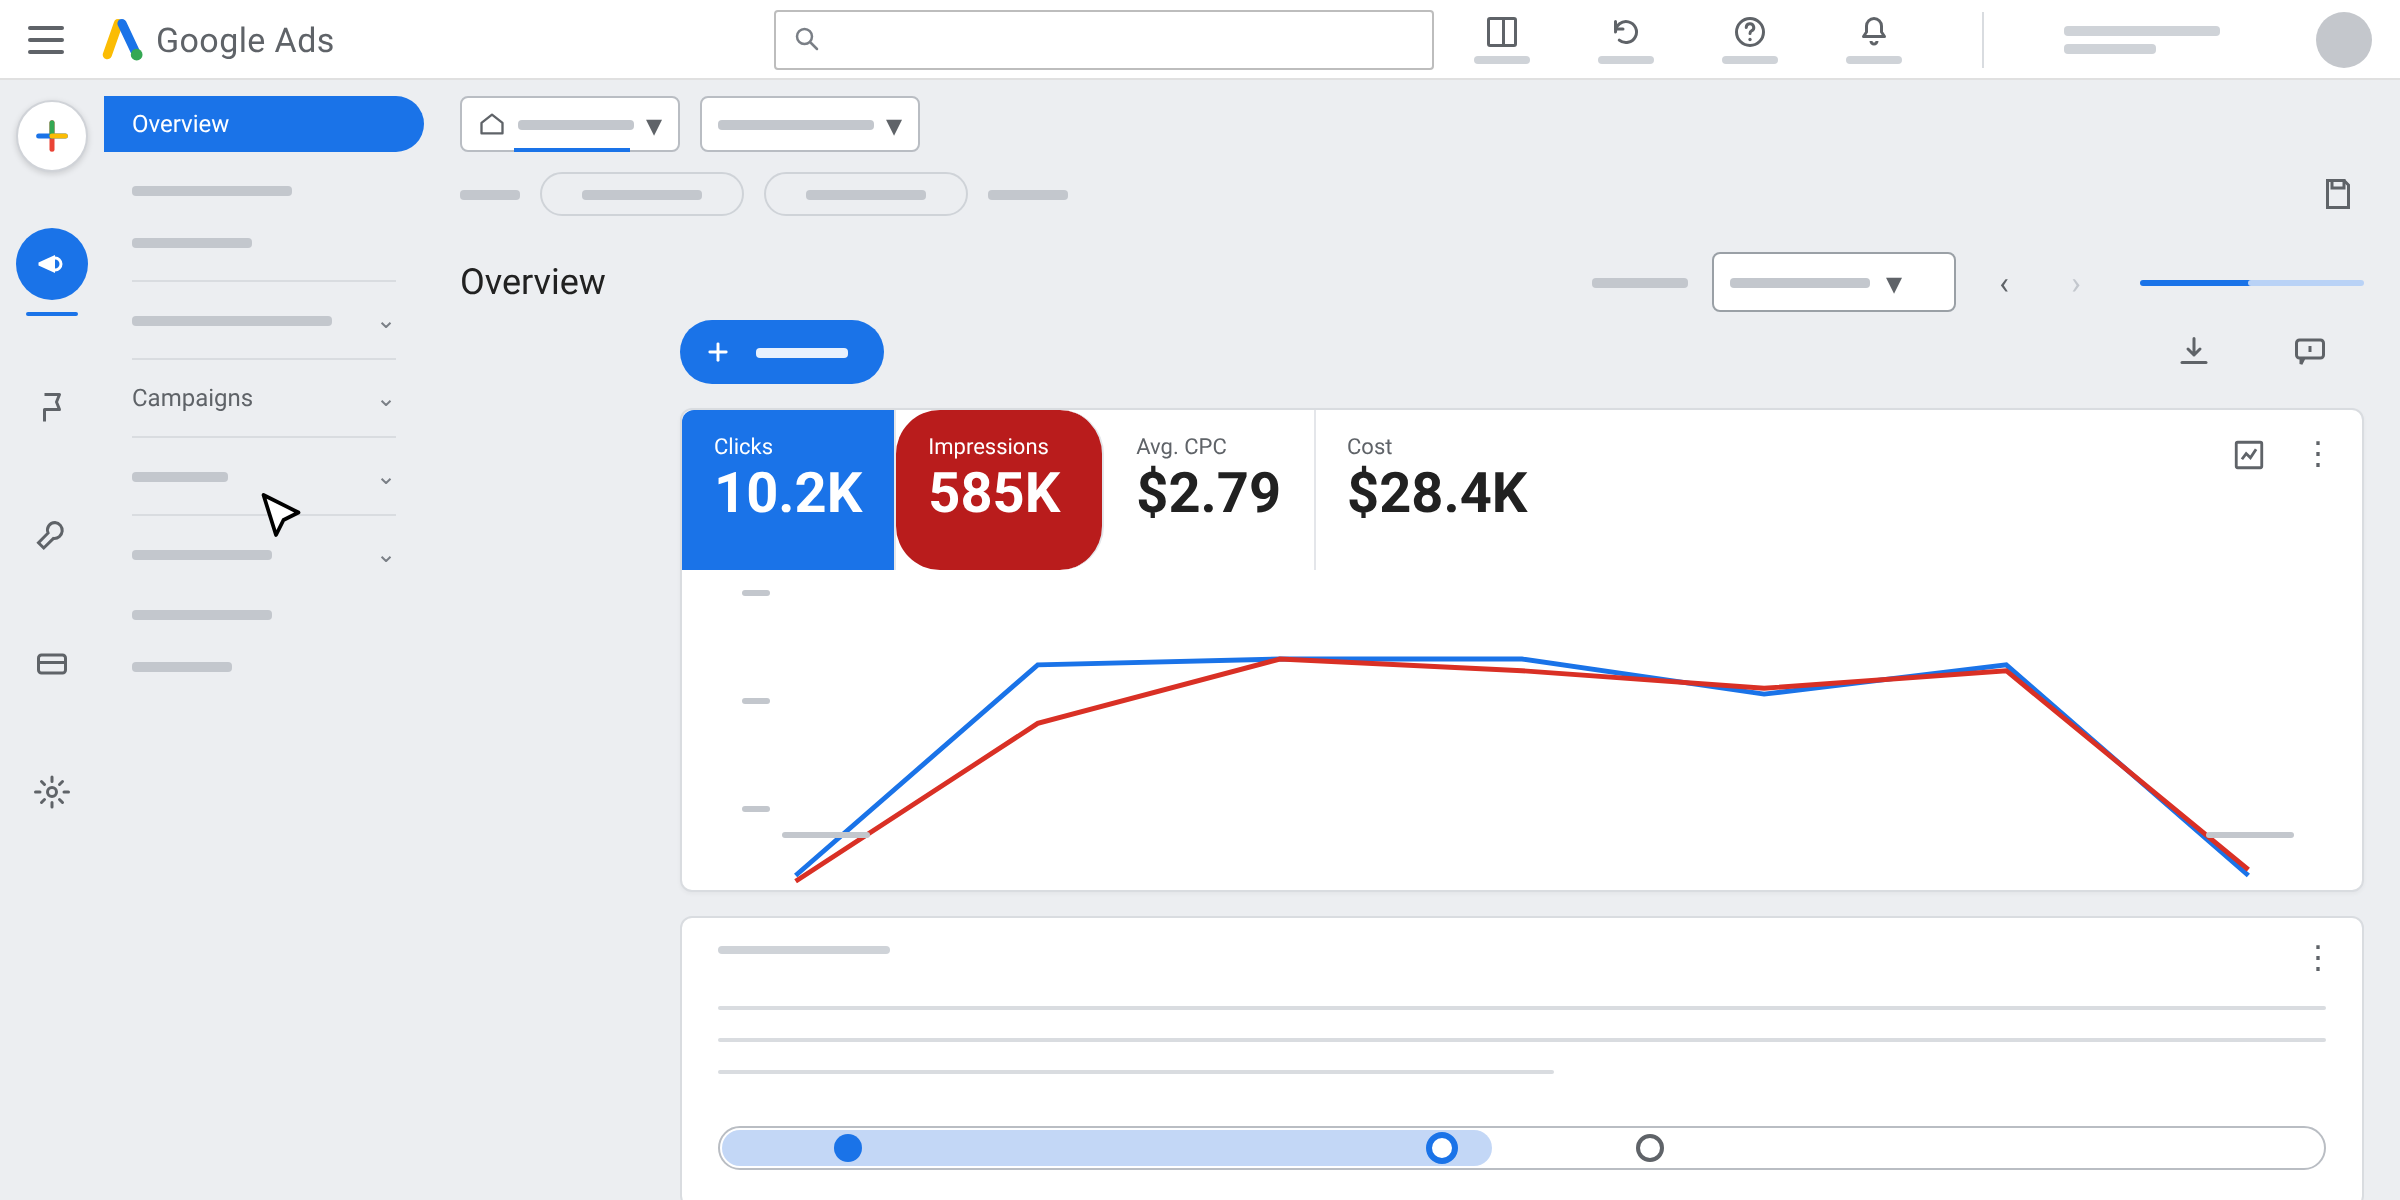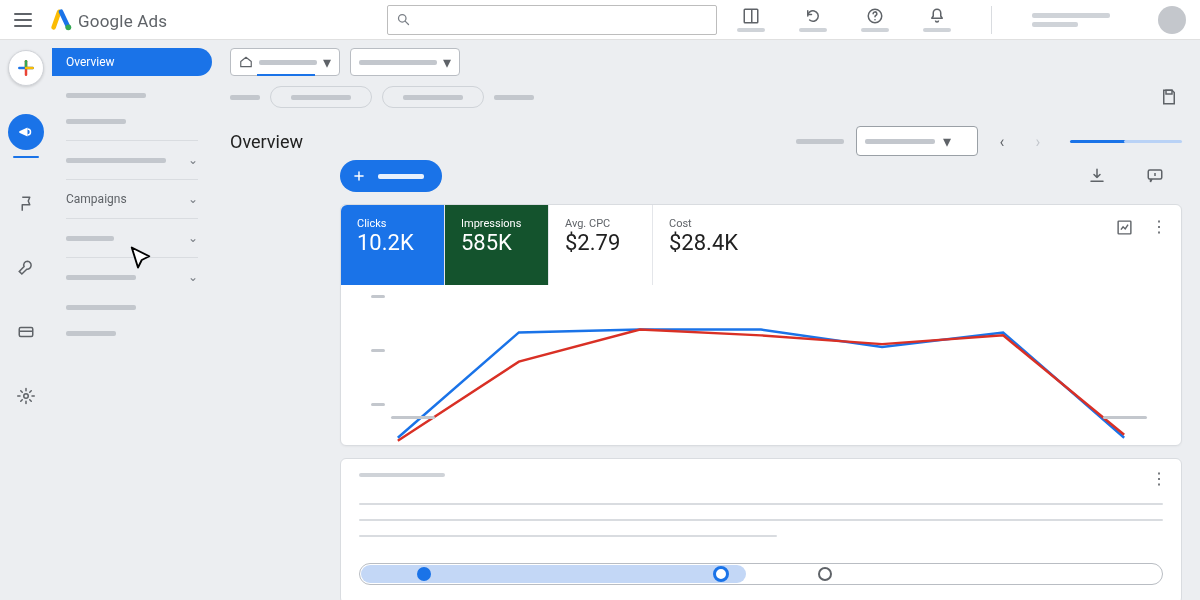--- a/index.html
+++ b/index.html
@@ -59,23 +59,23 @@
   .content{position:absolute;top:160px;left:340px;right:18px;bottom:0;}
   .newcard-row{display:flex;align-items:center;gap:20px;}
   .new-btn{height:32px;border-radius:18px;background:#1a73e8;color:#fff;display:flex;align-items:center;padding:0 18px 0 10px;gap:10px;font-size:13px;cursor:pointer;}
   .new-btn .plus{width:18px;height:18px;border-radius:50%;display:flex;align-items:center;justify-content:center;}
   .action-ico{margin-left:auto;color:#5f6368;display:flex;gap:40px;padding-right:18px;}
   
   .card{background:#fff;border:1px solid #d9dce0;border-radius:6px;margin-top:12px;box-shadow:0 1px 2px rgba(0,0,0,.04);position:relative;}
   .metric-row{display:flex;height:80px;}
   .metric{border-right:1px solid #e4e6ea;padding:12px 16px 0 16px;min-width:104px;}
   .metric .lbl{font-size:11px;margin-bottom:0;}
-  .metric .val{font-size:22px;font-weight:400;}
+  .metric .val{font-size:28px;font-weight:700;}
   .metric.blue{background:#1a73e8;color:#fff;border-top-left-radius:6px;}
-  .metric.red{background:#14532d;color:#fff;}
+  .metric.red{background:#b91c1c;color:#fff;border-radius:22px;}
   .metric.plain .lbl{color:#5f6368;}
   .metric.plain .val{color:#212121;}
   .card-icons{position:absolute;top:14px;right:14px;display:flex;gap:18px;color:#5f6368;}
   .chart-area{height:140px;position:relative;margin:6px 30px 14px 30px;}
   .chart-area svg{position:absolute;inset:0;}
   .y-tick{position:absolute;left:0;width:14px;height:3px;background:#c3c7cd;border-radius:2px;}
   .x-rule{position:absolute;bottom:12px;height:3px;background:#c3c7cd;border-radius:2px;}
   
   .card2{background:#fff;border:1px solid #d9dce0;border-radius:6px;margin-top:12px;padding:14px 18px 18px 18px;position:relative;}
   .card2 .hline{height:4px;background:#cfd3d8;border-radius:2px;}

